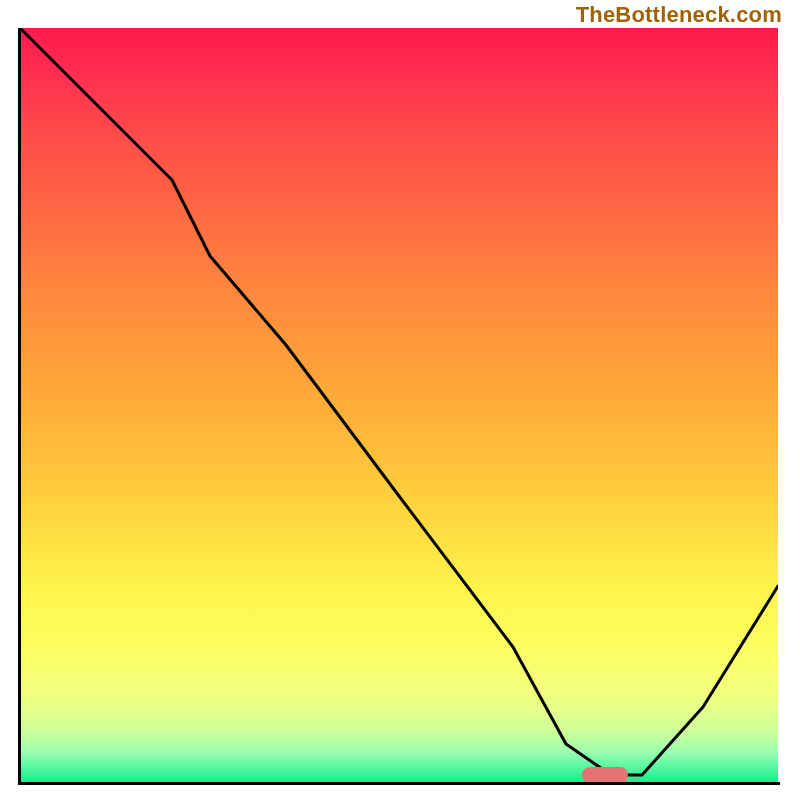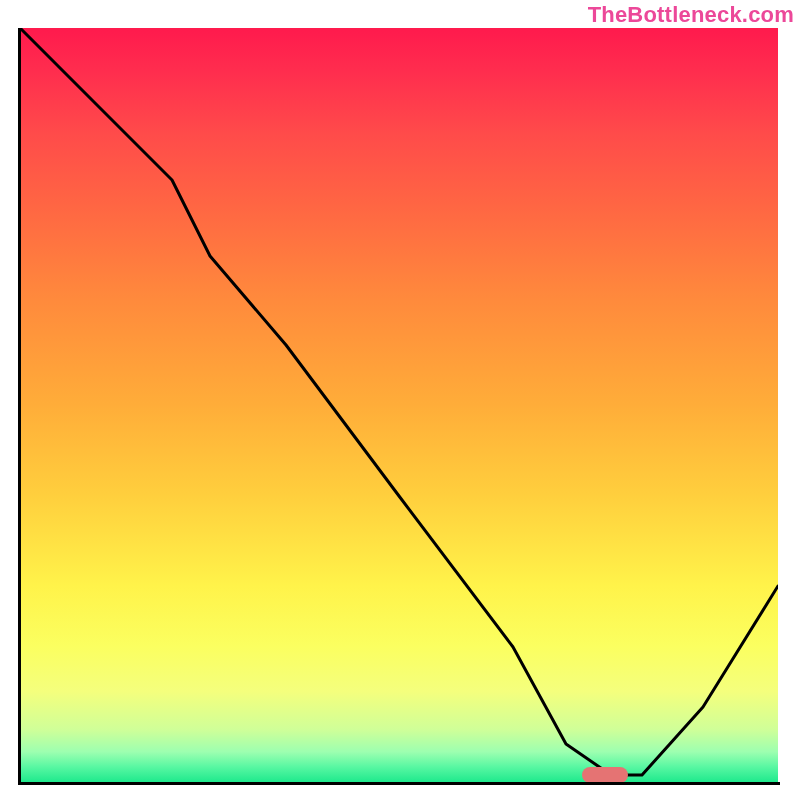--- a/index.html
+++ b/index.html
@@ -11,24 +11,24 @@
     font-family: Arial, Helvetica, sans-serif;
   }
   .container {
     position: relative;
     width: 800px;
     height: 800px;
   }
   .watermark {
     position: absolute;
     top: 2px;
-    right: 6px;
+    right: 18px;
     font-size: 22px;
     font-weight: 600;
-    color: #ec4899;
+    color: #a16207;
     letter-spacing: 0.2px;
   }
   .plot-area {
     position: absolute;
     left: 20px;
     top: 28px;
     width: 758px;
     height: 754px;
     box-sizing: border-box;
   }

